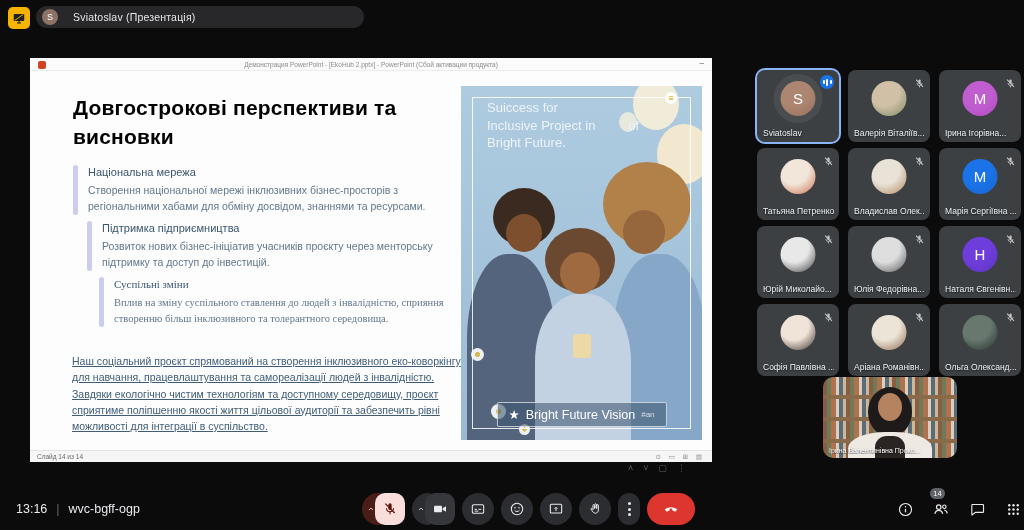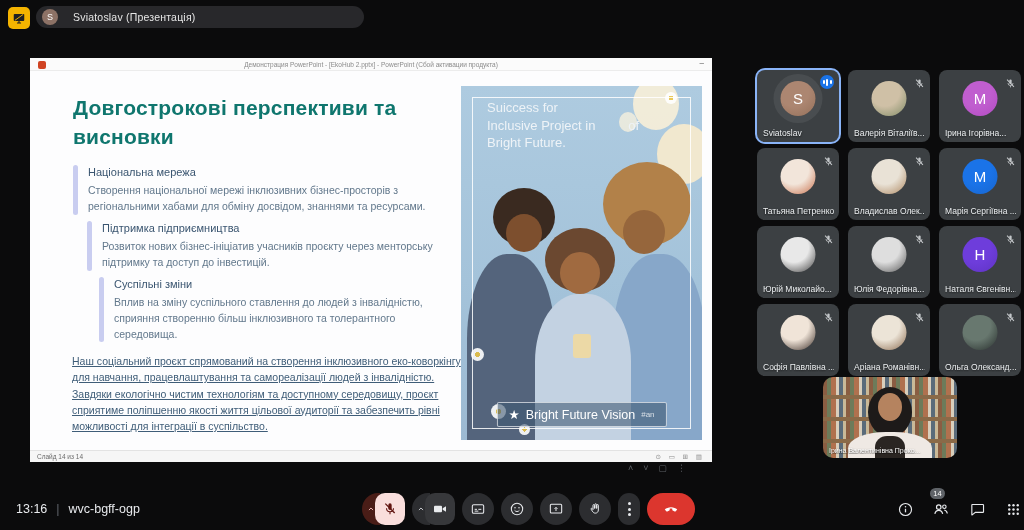--- a/index.html
+++ b/index.html
@@ -14,28 +14,28 @@
   .presenter-label { margin-left:15px; font-size:10.5px; color:#e6e6e6; letter-spacing:.2px; }
 
   
   .ppt { position:absolute; left:30px; top:58px; width:682px; height:404px; background:#fff; border-radius:1px; }
   .ppt-titlebar { position:absolute; left:0; top:0; right:0; height:13px; background:#fbfbfb; border-bottom:1px solid #ececec; display:flex; align-items:center; }
   .ppt-logo { position:absolute; left:8px; top:3px; width:8px; height:8px; border-radius:2px; background:#d04423; }
   .ppt-title { flex:1; text-align:center; font-size:6.5px; color:#8a8a8a; }
   .ppt-min { position:absolute; right:8px; top:0; font-size:8px; color:#444; cursor:default; }
 
   .slide { position:absolute; left:0; top:13px; width:682px; height:379px; background:#fdfdfe; overflow:hidden; }
-  .slide-title { position:absolute; left:43px; top:22px; width:335px; font-size:21px; line-height:29px; font-weight:600; color:#0f766e; letter-spacing:.2px; }
+  .slide-title { position:absolute; left:43px; top:22px; width:335px; font-size:21px; line-height:29px; font-weight:600; color:#000000; letter-spacing:.2px; }
   .sec { position:absolute; display:flex; gap:10px; align-items:stretch; }
   .sec-bar { width:5px; border-radius:2.5px; background:#c9cdf0; flex:0 0 auto; }
   .sec-head { font-size:11px; color:#3a5570; margin:1px 0 5px; }
   .sec-body { font-size:10.5px; line-height:1.5; color:#62788c; }
   .sec1 { left:43px; top:94px; width:378px; }
   .sec2 { left:57px; top:150px; width:372px; }
-  .sec3 { left:69px; top:206px; width:360px; }
+  .sec3 { left:69px; top:206px; width:360px;font-family:Liberation Serif, serif; }
   .summary { position:absolute; left:42px; top:282px; width:390px; font-size:10.5px; line-height:1.55; color:#3f5d78;text-decoration:underline; }
 
   
   .photo { position:absolute; left:431px; top:15px; width:241px; height:354px; border-radius:0; overflow:hidden; background:linear-gradient(180deg,#aecbe0 0%,#a4c3da 55%,#9cb9d2 100%); }
   .photo-frame { position:absolute; inset:11px; border:1px solid rgba(255,255,255,.85); pointer-events:none; }
   .ov { position:absolute; left:26px; top:13px; color:#eef3f7; font-size:13px; line-height:17.5px; }
   .ov-line2 { display:flex; justify-content:space-between; width:152px; }
   .balloon { position:absolute; border-radius:50%; }
   .b1 { left:172px; top:-8px; width:46px; height:52px; background:#f4edd8; opacity:.95; }
   .b2 { left:196px; top:38px; width:54px; height:60px; background:#f1e8cf; }

